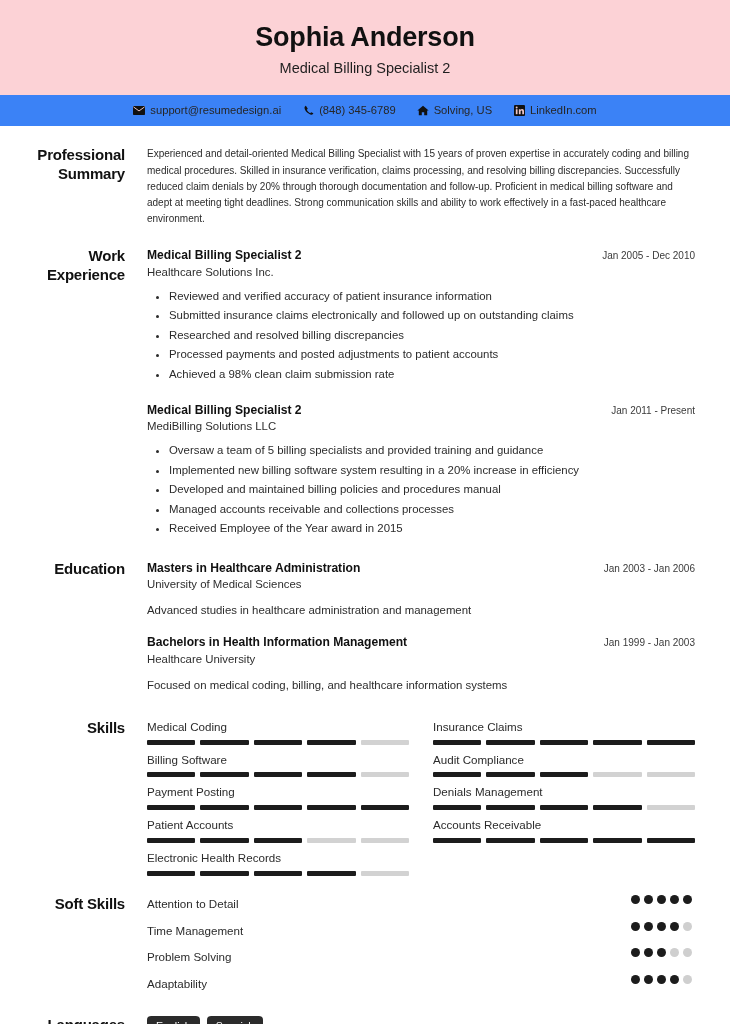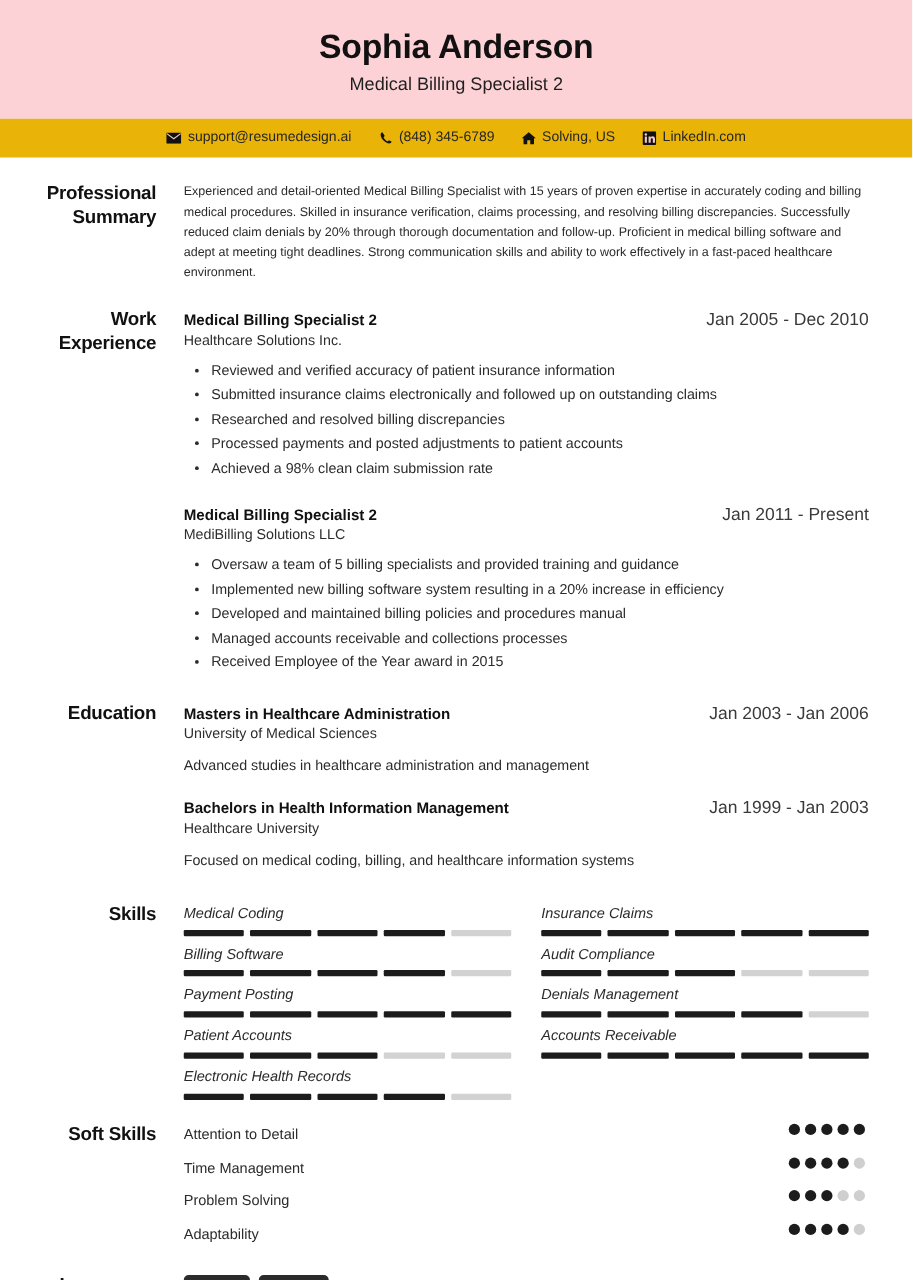--- a/index.html
+++ b/index.html
@@ -36,21 +36,21 @@
   }
   .job-title {
     font-size: 14.5px;
     color: #1f1f1f;
     margin-top: 7px;
     line-height: 1.2;
   }
 
   
   .contact-bar {
-    background: #eab308;
+    background: #3b82f6;
     display: flex;
     justify-content: center;
     align-items: flex-start;
     gap: 21px;
     padding: 9px 0 10px 0;
     font-size: 11.2px;
     color: #262626;
   }
   .contact-item {
     display: flex;
@@ -110,21 +110,21 @@
     justify-content: space-between;
     gap: 12px;
   }
   .entry-title {
     font-size: 12.1px;
     font-weight: bold;
     color: #111111;
     line-height: 1.35;
   }
   .entry-date {
-    font-size: 14px;
+    font-size: 10px;
     color: #3a3a3a;
     white-space: nowrap;
     flex: 0 0 auto;
   }
   .entry-org {
     font-size: 11.4px;
     color: #2d2d2d;
     line-height: 1.4;
     margin-top: 1px;
   }
@@ -146,21 +146,20 @@
   }
   .entry-gap { height: 14px; }
   .edu-gap { height: 12px; }
 
   
   .skills-grid {
     display: grid;
     grid-template-columns: 1fr 1fr;
     column-gap: 24px;
     row-gap: 0px;
-    font-style: italic;
   }
   .skill {
     padding: 0 0 7px 0;
   }
   .skill-name {
     font-size: 11.6px;
     color: #2b2b2b;
     line-height: 1.45;
     margin-bottom: 4px;
   }

